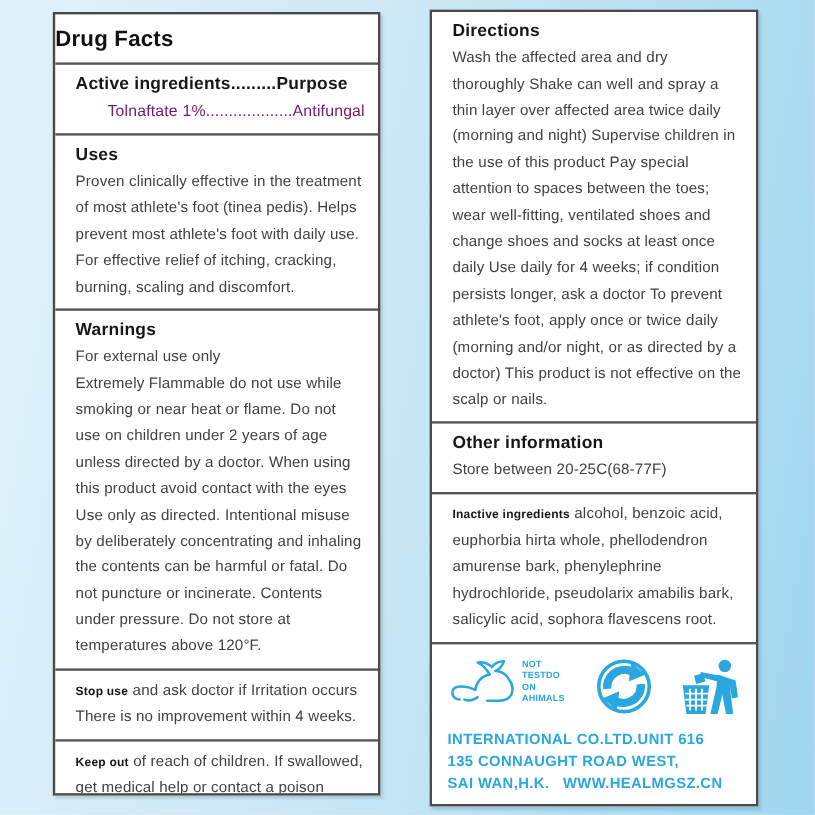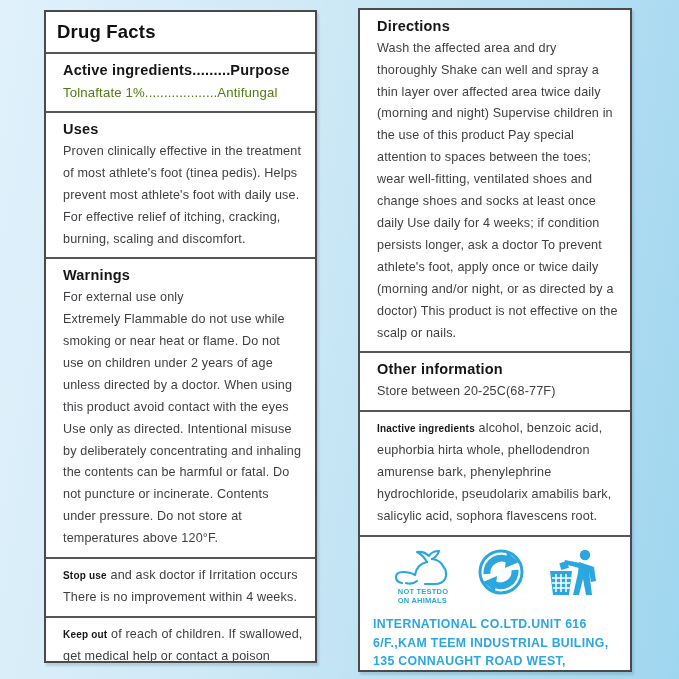--- a/index.html
+++ b/index.html
@@ -10,28 +10,28 @@
   }
   .panel{
     position:absolute;background:#ffffff;border:2px solid #4a4a4c;
     box-sizing:border-box;overflow:hidden;
     box-shadow:2px 3px 2px rgba(100,140,160,.30);
   }
   .panel.left{left:44px;top:10px;width:273px;height:653px;}
   .panel.right{left:358px;top:8px;width:274px;height:664px;}
   .sec{padding:6px 11px 7px 17px;}
   .sec + .sec{border-top:2px solid #57575a;}
-  .title{font-size:18.5px;font-weight:bold;color:#111;padding:9px 11px;letter-spacing:.2px;}
+  .title{font-size:18.5px;font-weight:bold;color:#111;padding:9px 0;letter-spacing:.2px;}
   .h{font-size:14.5px;font-weight:bold;color:#161616;letter-spacing:.2px;line-height:1.5;}
   .lead{font-size:10px;font-weight:bold;color:#161616;letter-spacing:.2px;}
   .b{font-size:12.6px;color:#3d3f42;letter-spacing:.15px;line-height:1.74;}
-  .sub{font-size:13.2px;color:#4d7c0f;letter-spacing:.15px;line-height:1.7;}
+  .sub{font-size:13.2px;color:#701a75;letter-spacing:.15px;line-height:1.7;text-align:right;}
   .footer{padding:8px 11px 10px 13px;}
   .icon-row{display:flex;align-items:flex-start;justify-content:center;gap:24px;padding:4px 0 2px 0;}
-  .rabbit-wrap{display:flex;flex-direction:column;align-items:center;}
+  .rabbit-wrap{display:flex;align-items:center;}
   .caption{font-size:7.5px;font-weight:bold;color:#2aa7de;line-height:1.25;letter-spacing:.2px;text-align:left;margin-top:-2px;}
   .dist{margin-top:8px;color:#2aa7de;font-weight:bold;font-size:12.3px;line-height:1.5;letter-spacing:.35px;}
   .dist div{white-space:nowrap;}
   svg{display:block;}
 </style>
 </head>
 <body>
 
 <div class="panel left">
   <div class="sec title">Drug Facts</div>
@@ -122,18 +122,17 @@
             <line x1="4" y1="29" x2="23" y2="29"></line>
               <line x1="4" y1="34" x2="22" y2="34"></line>
               <line x1="5" y1="39" x2="22" y2="39"></line>
           </g>
         </svg>
       </span>
     </div>
 
     <div class="dist">
       <div>INTERNATIONAL CO.LTD.UNIT 616</div>
-      <div>6/F.,KAM TEEM INDUSTRIAL BUILING,</div>
       <div>135 CONNAUGHT ROAD WEST,</div>
       <div>SAI WAN,H.K.&nbsp;&nbsp; WWW.HEALMGSZ.CN</div>
     </div>
   </div>
 </div>
 
 </body></html>

